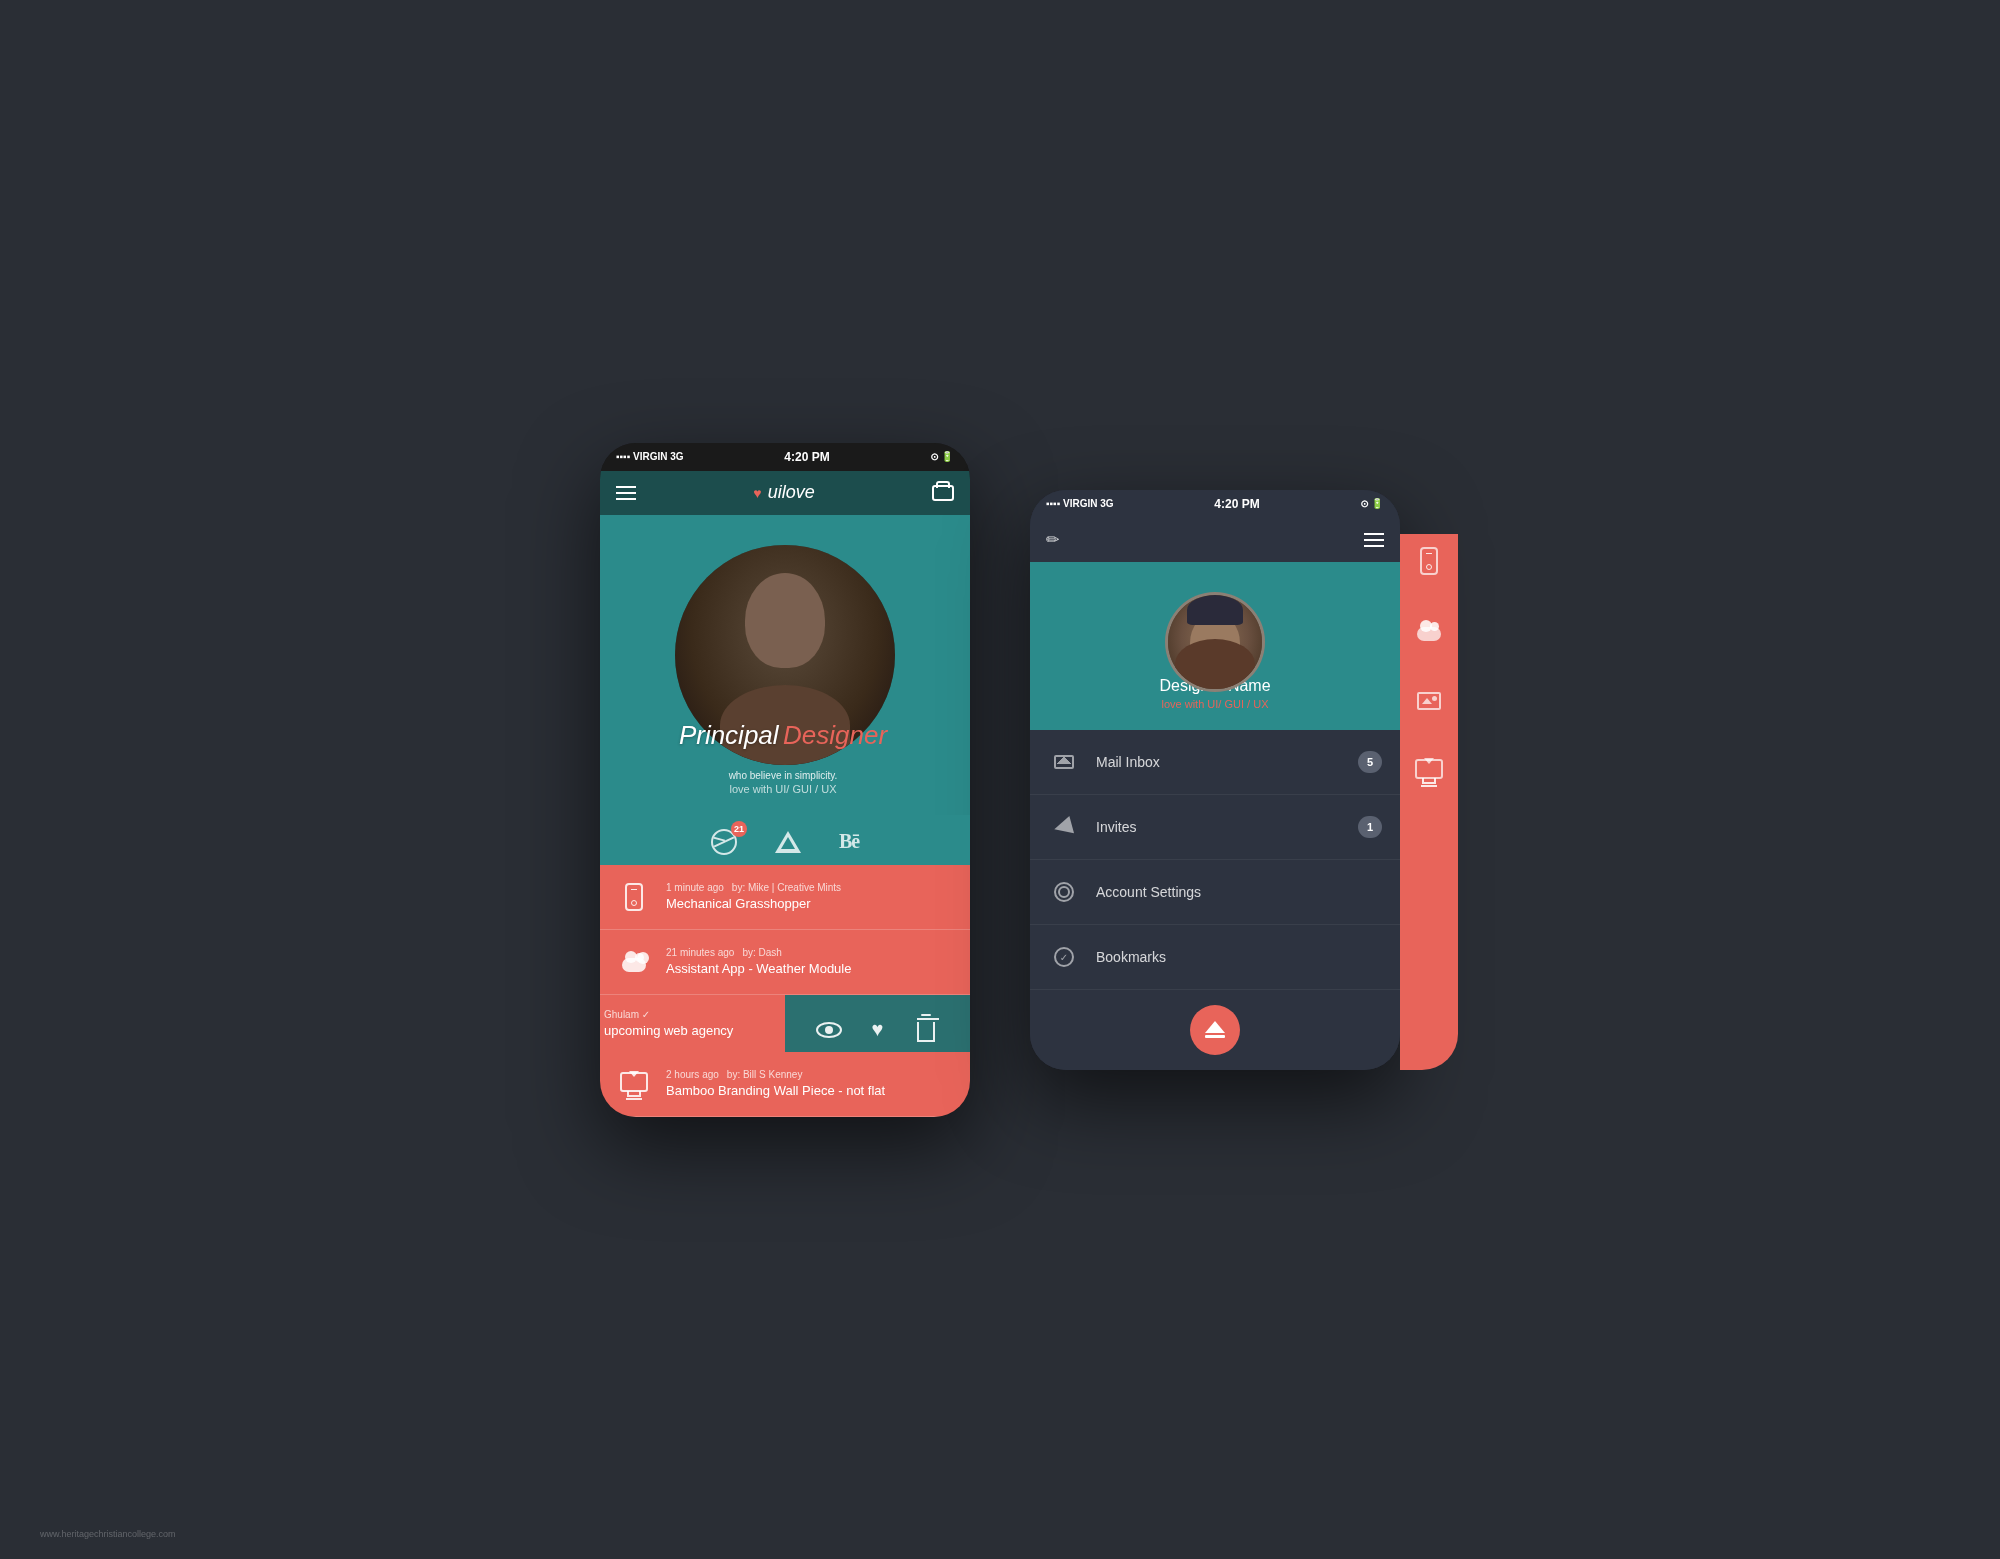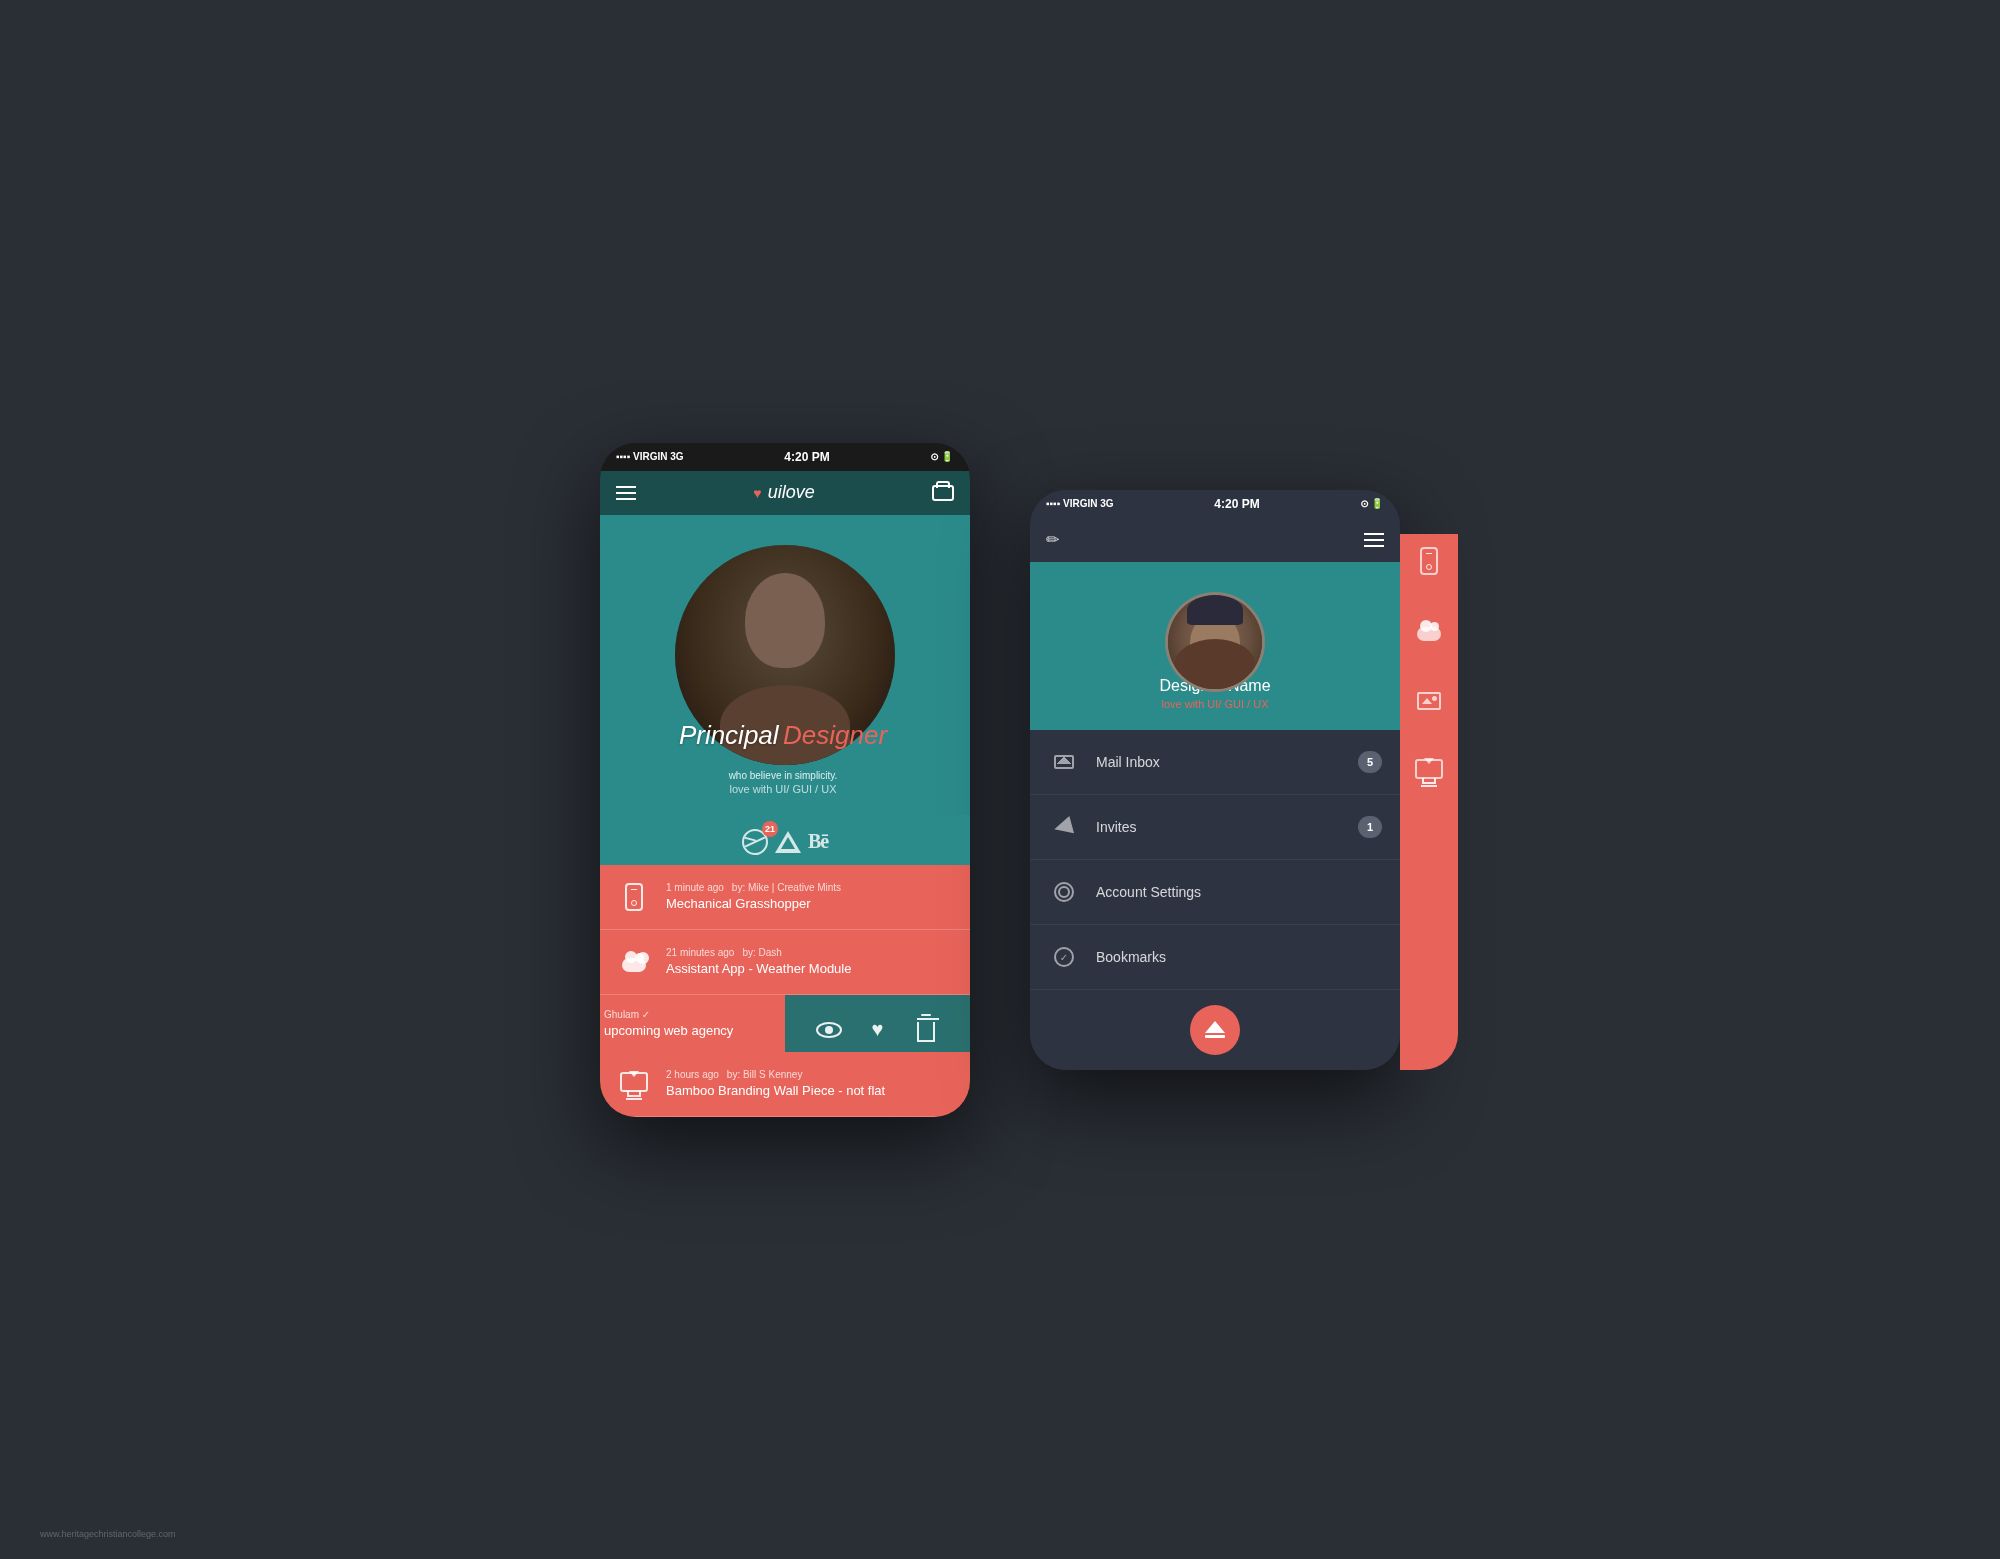--- a/index.html
+++ b/index.html
@@ -189,21 +189,21 @@
     .subtitle2 {
       font-size: 11px;
       color: rgba(255,255,255,0.7);
       margin-top: 2px;
     }
 
     .social-icons {
       display: flex;
       align-items: center;
       justify-content: center;
-      gap: 7px;
+      gap: 38px;
       padding: 14px 0 10px;
       background: #2b8b8b;
       position: relative;
       z-index: 10;
     }
     .social-icon-wrap {
       position: relative;
       cursor: pointer;
     }
     .badge {

